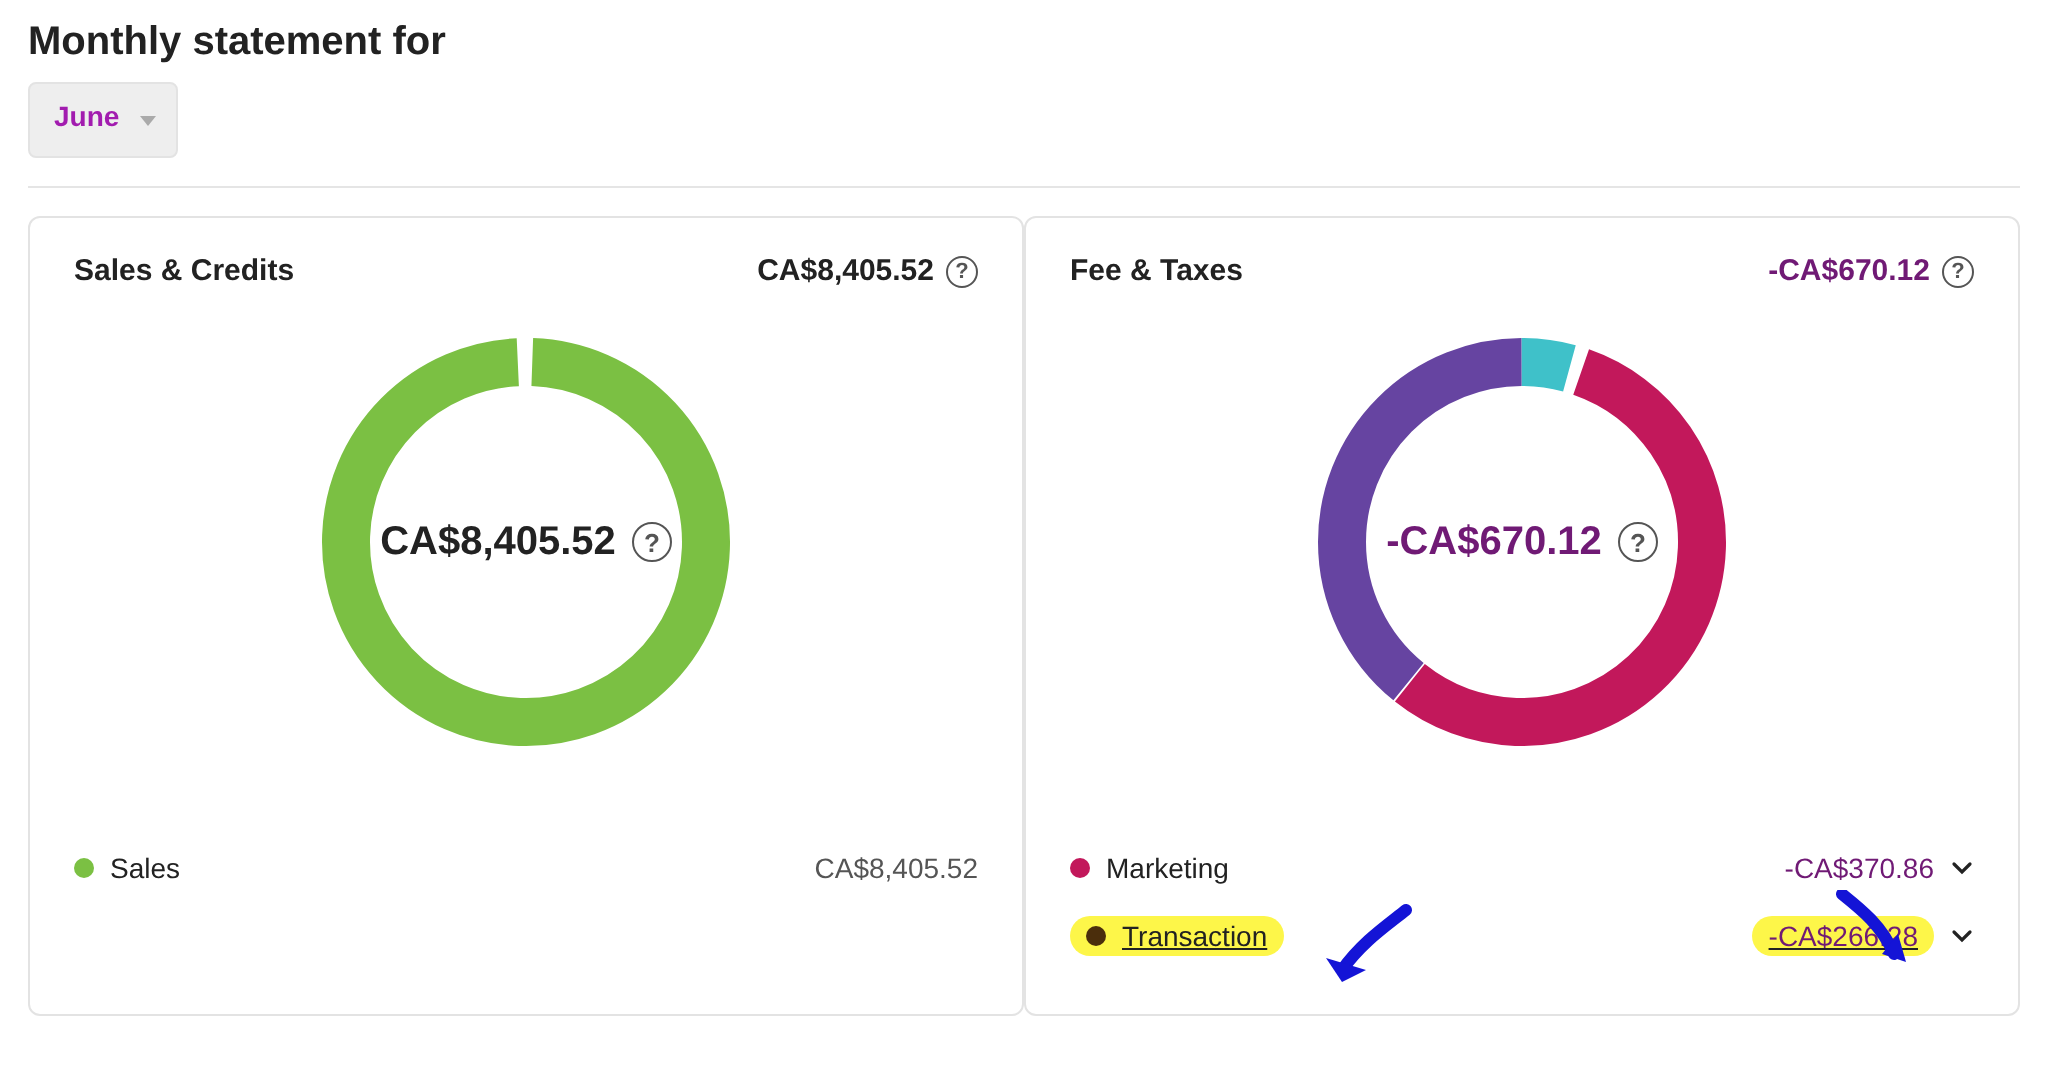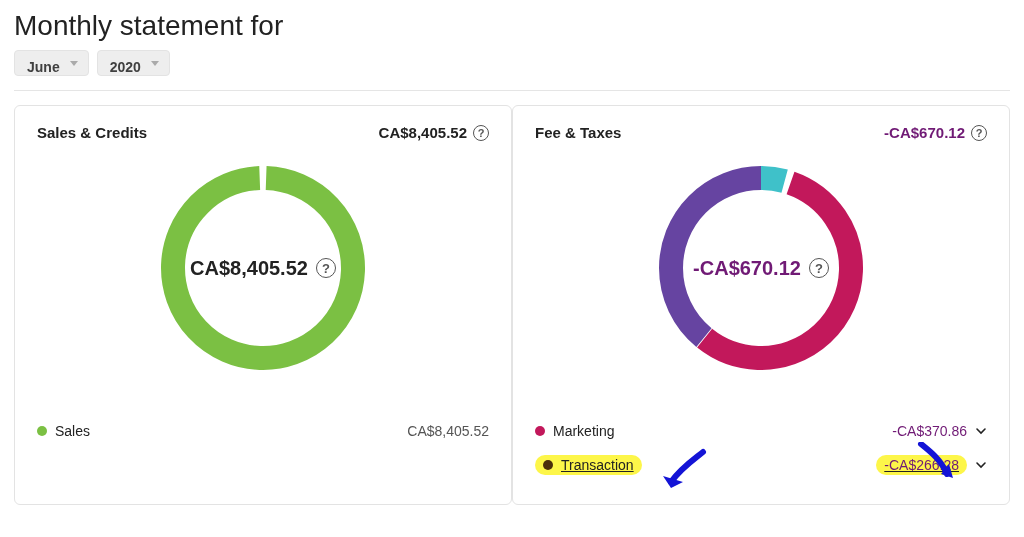--- a/index.html
+++ b/index.html
@@ -7,37 +7,37 @@
     margin: 0;
     font-family: -apple-system, BlinkMacSystemFont, "Segoe UI", Helvetica, Arial, sans-serif;
     color: #222;
     background: #fff;
     width: 1024px;
   }
   .page {
     padding: 10px 14px 20px 14px;
   }
   h1.title {
-    font-size: 28px;
-    font-weight: 400;
+    font-size: 20px;
+    font-weight: 700;
     margin: 0 0 8px 0;
   }
   .selectors {
     display: flex;
     gap: 8px;
     margin-bottom: 14px;
   }
   .sel {
     background: #eee;
     border: 1px solid #e3e3e3;
     border-radius: 4px;
-    padding: 8px 28px 0 12px;
+    padding: 8px 28px 12px 12px;
     font-size: 14px;
     font-weight: 600;
-    color: #404040;
+    color: #a21caf;
     position: relative;
     cursor: pointer;
   }
   .sel::after {
     content: "";
     position: absolute;
     right: 10px;
     top: 50%;
     margin-top: -2px;
     border-left: 4px solid transparent;
@@ -160,21 +160,20 @@
   }
 </style>
 </head>
 <body>
 
 <div class="page">
   <h1 class="title">Monthly statement for</h1>
 
   <div class="selectors">
     <div class="sel">June</div>
-    <div class="sel">2020</div>
   </div>
 
   <hr class="divider">
 
   <div class="panels">
 
     <div class="panel">
       <div class="panel-head">
         <div class="panel-title">Sales &amp; Credits</div>
         <div class="panel-total">

